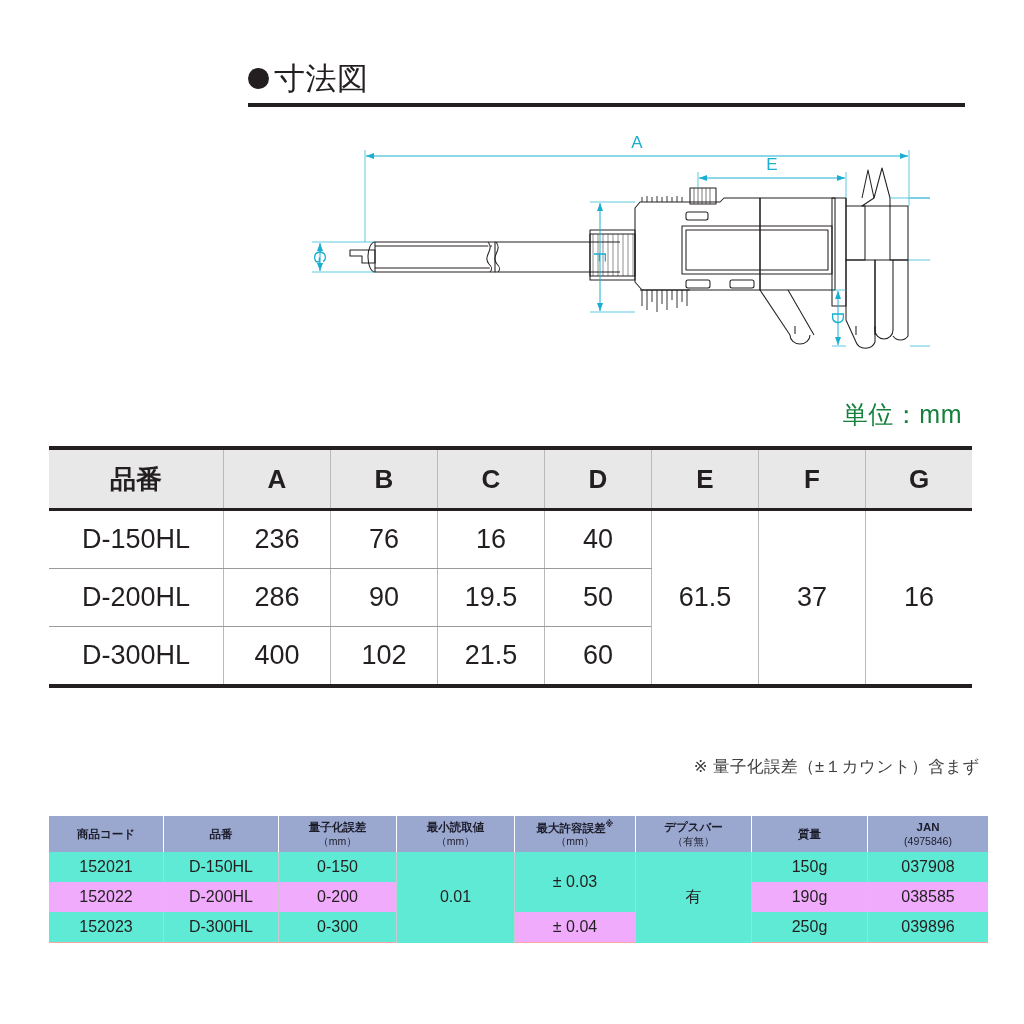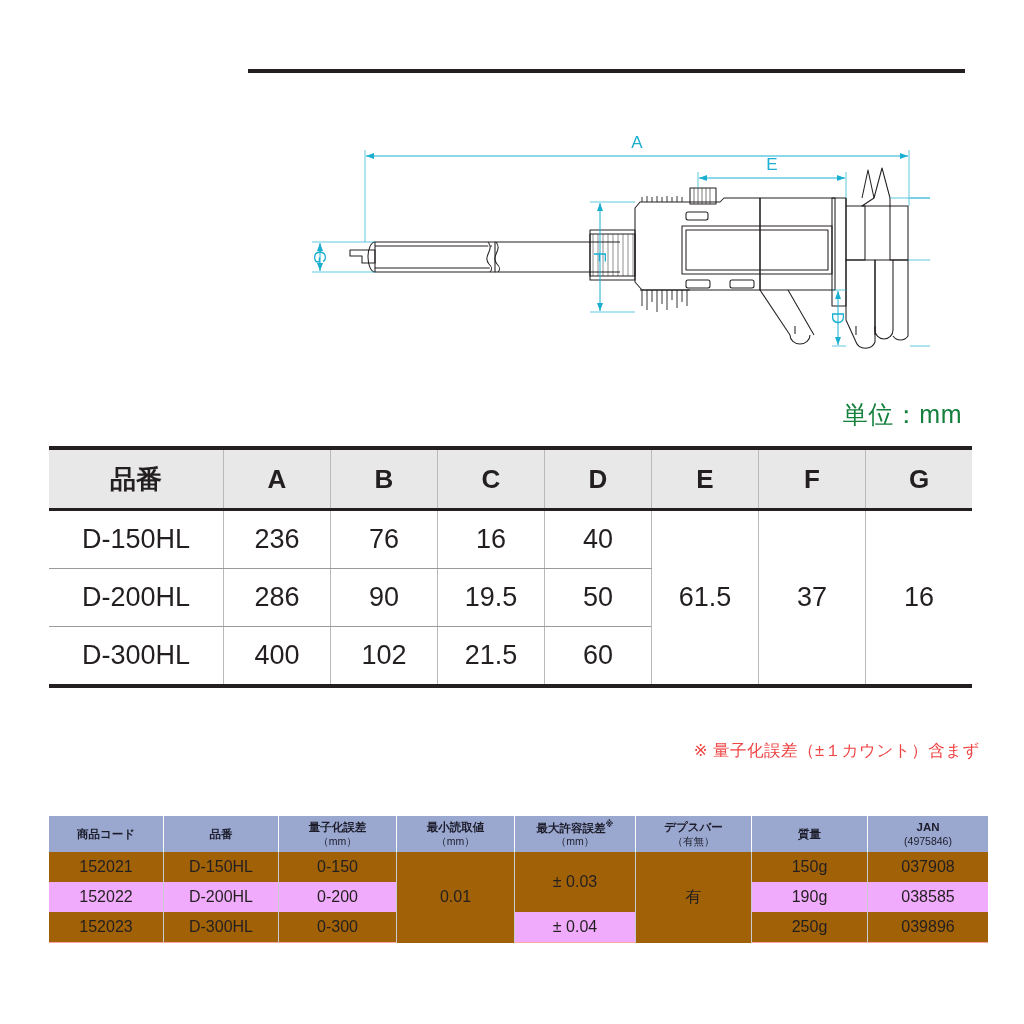--- a/index.html
+++ b/index.html
@@ -82,24 +82,24 @@
     border-bottom:4px solid #231f20;
   }
   #dim-table tbody td:first-child{border-left:none;}
   #dim-table tbody td:last-child{border-right:none;}
   #dim-table td.model{font-size:27px;letter-spacing:0px;}
   #dim-table td.span-cell{border-bottom:4px solid #231f20;}
 
   
   #spec-note{
     position:absolute;
-    right:44px;top:740px;
+    right:44px;top:756px;
     font-size:16.5px;
     letter-spacing:.5px;
-    color:#ef4444;
+    color:#404040;
     white-space:nowrap;
   }
 
   
   #spec-table{
     position:absolute;left:49px;top:816px;width:916px;
     border-collapse:collapse;
     table-layout:fixed;
     font-size:15px;
   }
@@ -126,26 +126,30 @@
     font-weight:400;
     color:#231f20;
     border-left:1px solid #c9c9d4;
     border-right:1px solid #c9c9d4;
     padding:0;
   }
   #spec-table td:first-child{border-left:none;}
   #spec-table td:last-child{border-right:none;}
   #spec-table tbody tr:last-child td{border-bottom:1px solid #fca5a5;}
   #spec-table td.shade{background:#f0abfc;}
-  #spec-table td.plain{background:#a16207;}
+  #spec-table td.plain{background:#5eead4;}
 </style>
 </head>
 <body>
 
 <div id="section-heading">
+  <div class="heading-row">
+    <span class="bullet"></span>
+    <span>寸法図</span>
+  </div>
   <div class="rule"></div>
 </div>
 
 <div id="drawing-area">
 <svg width="640" height="270" viewBox="0 0 640 270" xmlns="http://www.w3.org/2000/svg">
   <defs>
     <marker id="ar" markerWidth="9" markerHeight="9" refX="8" refY="3" orient="auto" markerUnits="strokeWidth">
       <path d="M0,0 L8,3 L0,6 z" fill="#1aafd0"></path>
     </marker>
     <marker id="al" markerWidth="9" markerHeight="9" refX="0" refY="3" orient="auto" markerUnits="strokeWidth">

